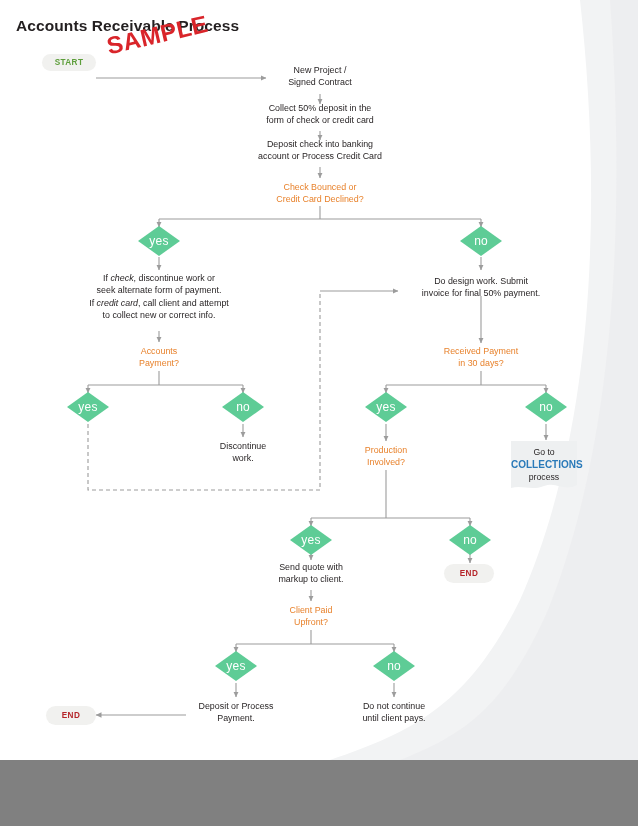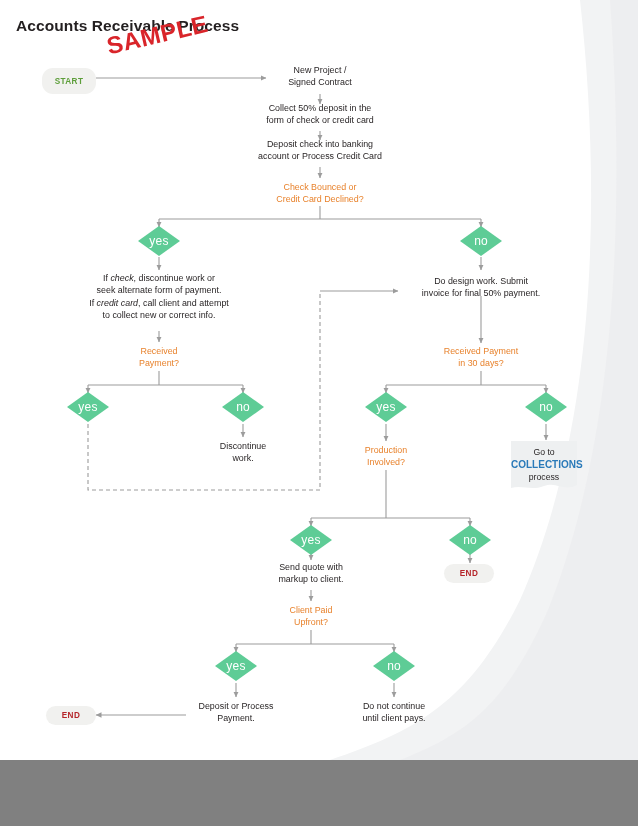--- a/index.html
+++ b/index.html
@@ -146,21 +146,21 @@
       <path d="M88,424 L88,490 L320,490 L320,291"></path>
     </g>
     <g stroke="#9c9c9c" stroke-width="1.1" fill="none">
       <line x1="320" y1="291" x2="398" y2="291" marker-end="url(#ah)"></line>
     </g>
   </svg>
 
   <div class="page-title">Accounts Receivable Process</div>
   <div class="sample-mark">SAMPLE</div>
 
-  <div class="pill start" style="left:42px;top:68px;width:54px;height:26px;">START</div>
+  <div class="pill start" style="left:42px;top:54px;width:54px;height:17px;">START</div>
 
   <div class="node" style="left:240px;top:64px;width:160px;">
     <div class="txt" style="white-space:pre-line;">New Project /
 Signed Contract</div>
   </div>
 
   <div class="node" style="left:230px;top:102px;width:180px;">
     <div class="txt">Collect 50% deposit in the</div>
     <div class="txt">form of check or credit card</div>
   </div>
@@ -190,21 +190,21 @@
   </div>
 
   <div class="node" style="left:54px;top:272px;width:210px;">
     <div class="txt"><span>If </span><i>check</i><span>, discontinue work or</span></div>
     <div class="txt">seek alternate form of payment.</div>
     <div class="txt"><span>If </span><i>credit card</i><span>, call client and attempt</span></div>
     <div class="txt">to collect new or correct info.</div>
   </div>
 
   <div class="node" style="left:99px;top:345px;width:120px;">
-    <div class="txt orange">Received</div>
+    <div class="txt orange">Accounts</div>
     <div class="txt orange">Payment?</div>
   </div>
 
   <div class="diamond" style="left:67px;top:392px;">
     <svg class="shape" viewBox="0 0 42 30">
         <polygon points="21,0 42,15 21,30 0,15" fill="#5ecc96"></polygon>
       </svg>
     <div class="lbl">yes</div>
   </div>
   <div class="diamond" style="left:222px;top:392px;">

